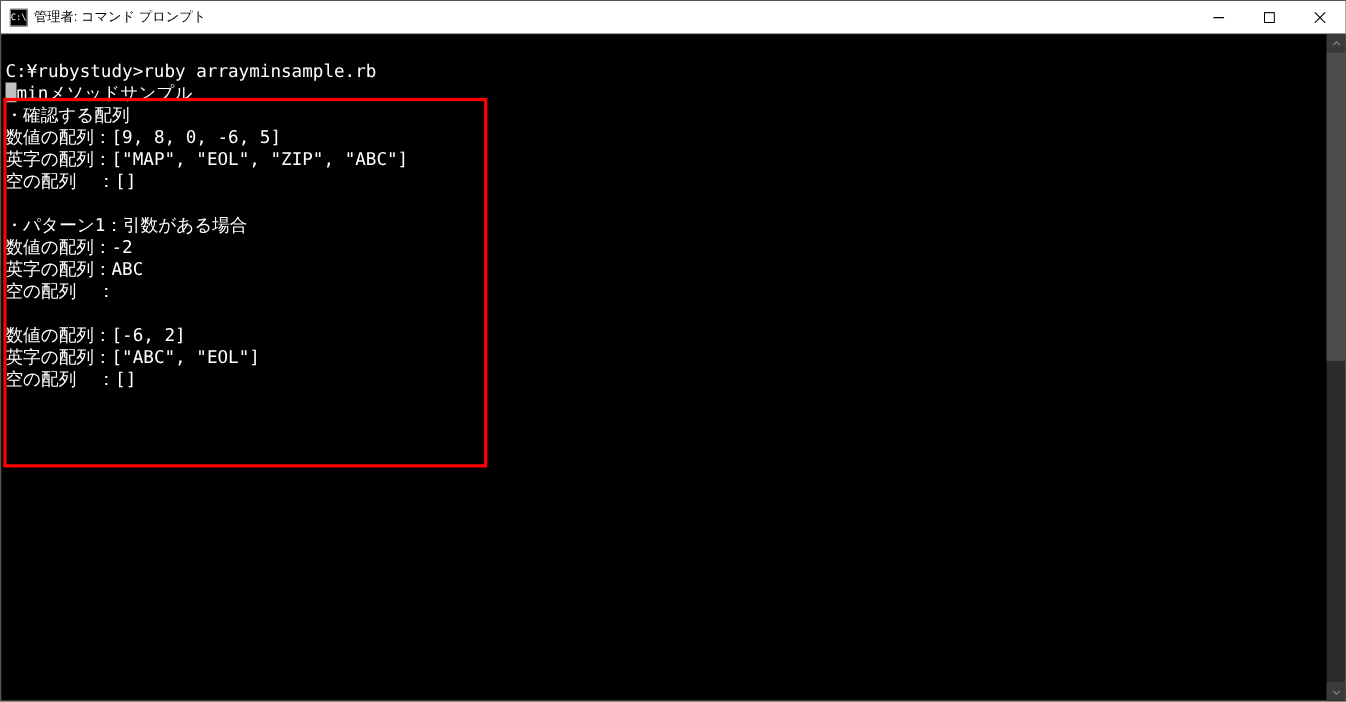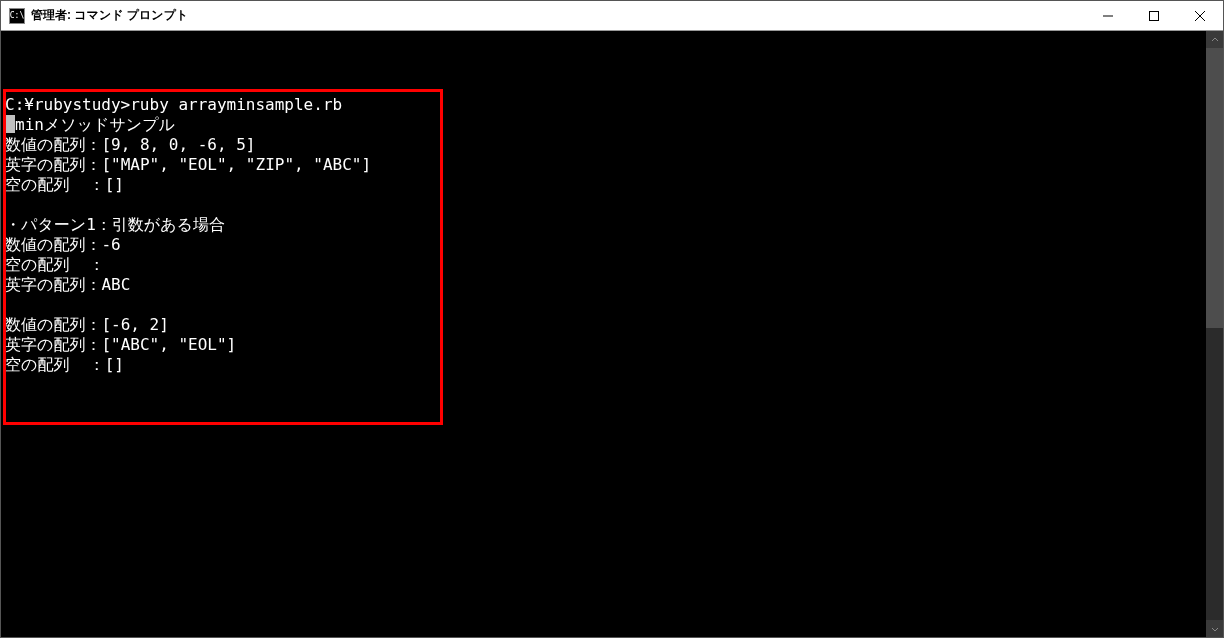--- a/index.html
+++ b/index.html
@@ -39,21 +39,20 @@
       align-items: center;
       justify-content: center;
       font-size: 8px;
       color: #fff;
       font-family: monospace;
     }
     .titlebar-text {
       font-size: 12px;
       color: #000;
       flex: 1;
-      font-weight: bold;
     }
     .window-controls {
       display: flex;
       height: 100%;
     }
     .window-control {
       width: 46px;
       height: 100%;
       display: flex;
       align-items: center;
@@ -68,21 +67,20 @@
       display: flex;
     }
     .terminal-content {
       flex: 1;
       padding: 4px 4px;
       font-family: 'MS Gothic', 'Consolas', monospace;
       font-size: 16px;
       line-height: 20px;
       color: #ffffff;
       position: relative;
-      margin-top: 40px;
     }
     .highlight-box {
       position: absolute;
       left: 2px;
       top: 58px;
       width: 440px;
       height: 336px;
       border: 3px solid #ff0000;
       pointer-events: none;
       z-index: 10;
@@ -163,28 +161,29 @@
           </svg>
       </div>
     </div>
   </div>
   <div class="terminal-area">
     <div class="highlight-box"></div>
     <div class="terminal-content">
       <div class="terminal-line"></div>
       <div class="terminal-line">C:¥rubystudy&gt;ruby arrayminsample.rb</div>
       <div class="terminal-line"><span class="inverted-block"></span><span>minメソッドサンプル</span></div>
+      <div class="terminal-line">・確認する配列</div>
       <div class="terminal-line">数値の配列：[9, 8, 0, -6, 5]</div>
       <div class="terminal-line">英字の配列：["MAP", "EOL", "ZIP", "ABC"]</div>
       <div class="terminal-line">空の配列  ：[]</div>
       <div class="terminal-line"></div>
       <div class="terminal-line">・パターン1：引数がある場合</div>
-      <div class="terminal-line">数値の配列：-6</div>
+      <div class="terminal-line">数値の配列：-2</div>
+      <div class="terminal-line">英字の配列：ABC</div>
       <div class="terminal-line">空の配列  ：</div>
-      <div class="terminal-line">英字の配列：ABC</div>
       <div class="terminal-line"></div>
       <div class="terminal-line">数値の配列：[-6, 2]</div>
       <div class="terminal-line">英字の配列：["ABC", "EOL"]</div>
       <div class="terminal-line">空の配列  ：[]</div>
       <div class="terminal-line"></div>
     </div>
     <div class="scrollbar">
       <div class="scroll-up">
         <svg width="8" height="8" viewBox="0 0 8 8">
             <path d="M1 5 L4 2 L7 5" fill="none" stroke="#888" stroke-width="1"></path>

